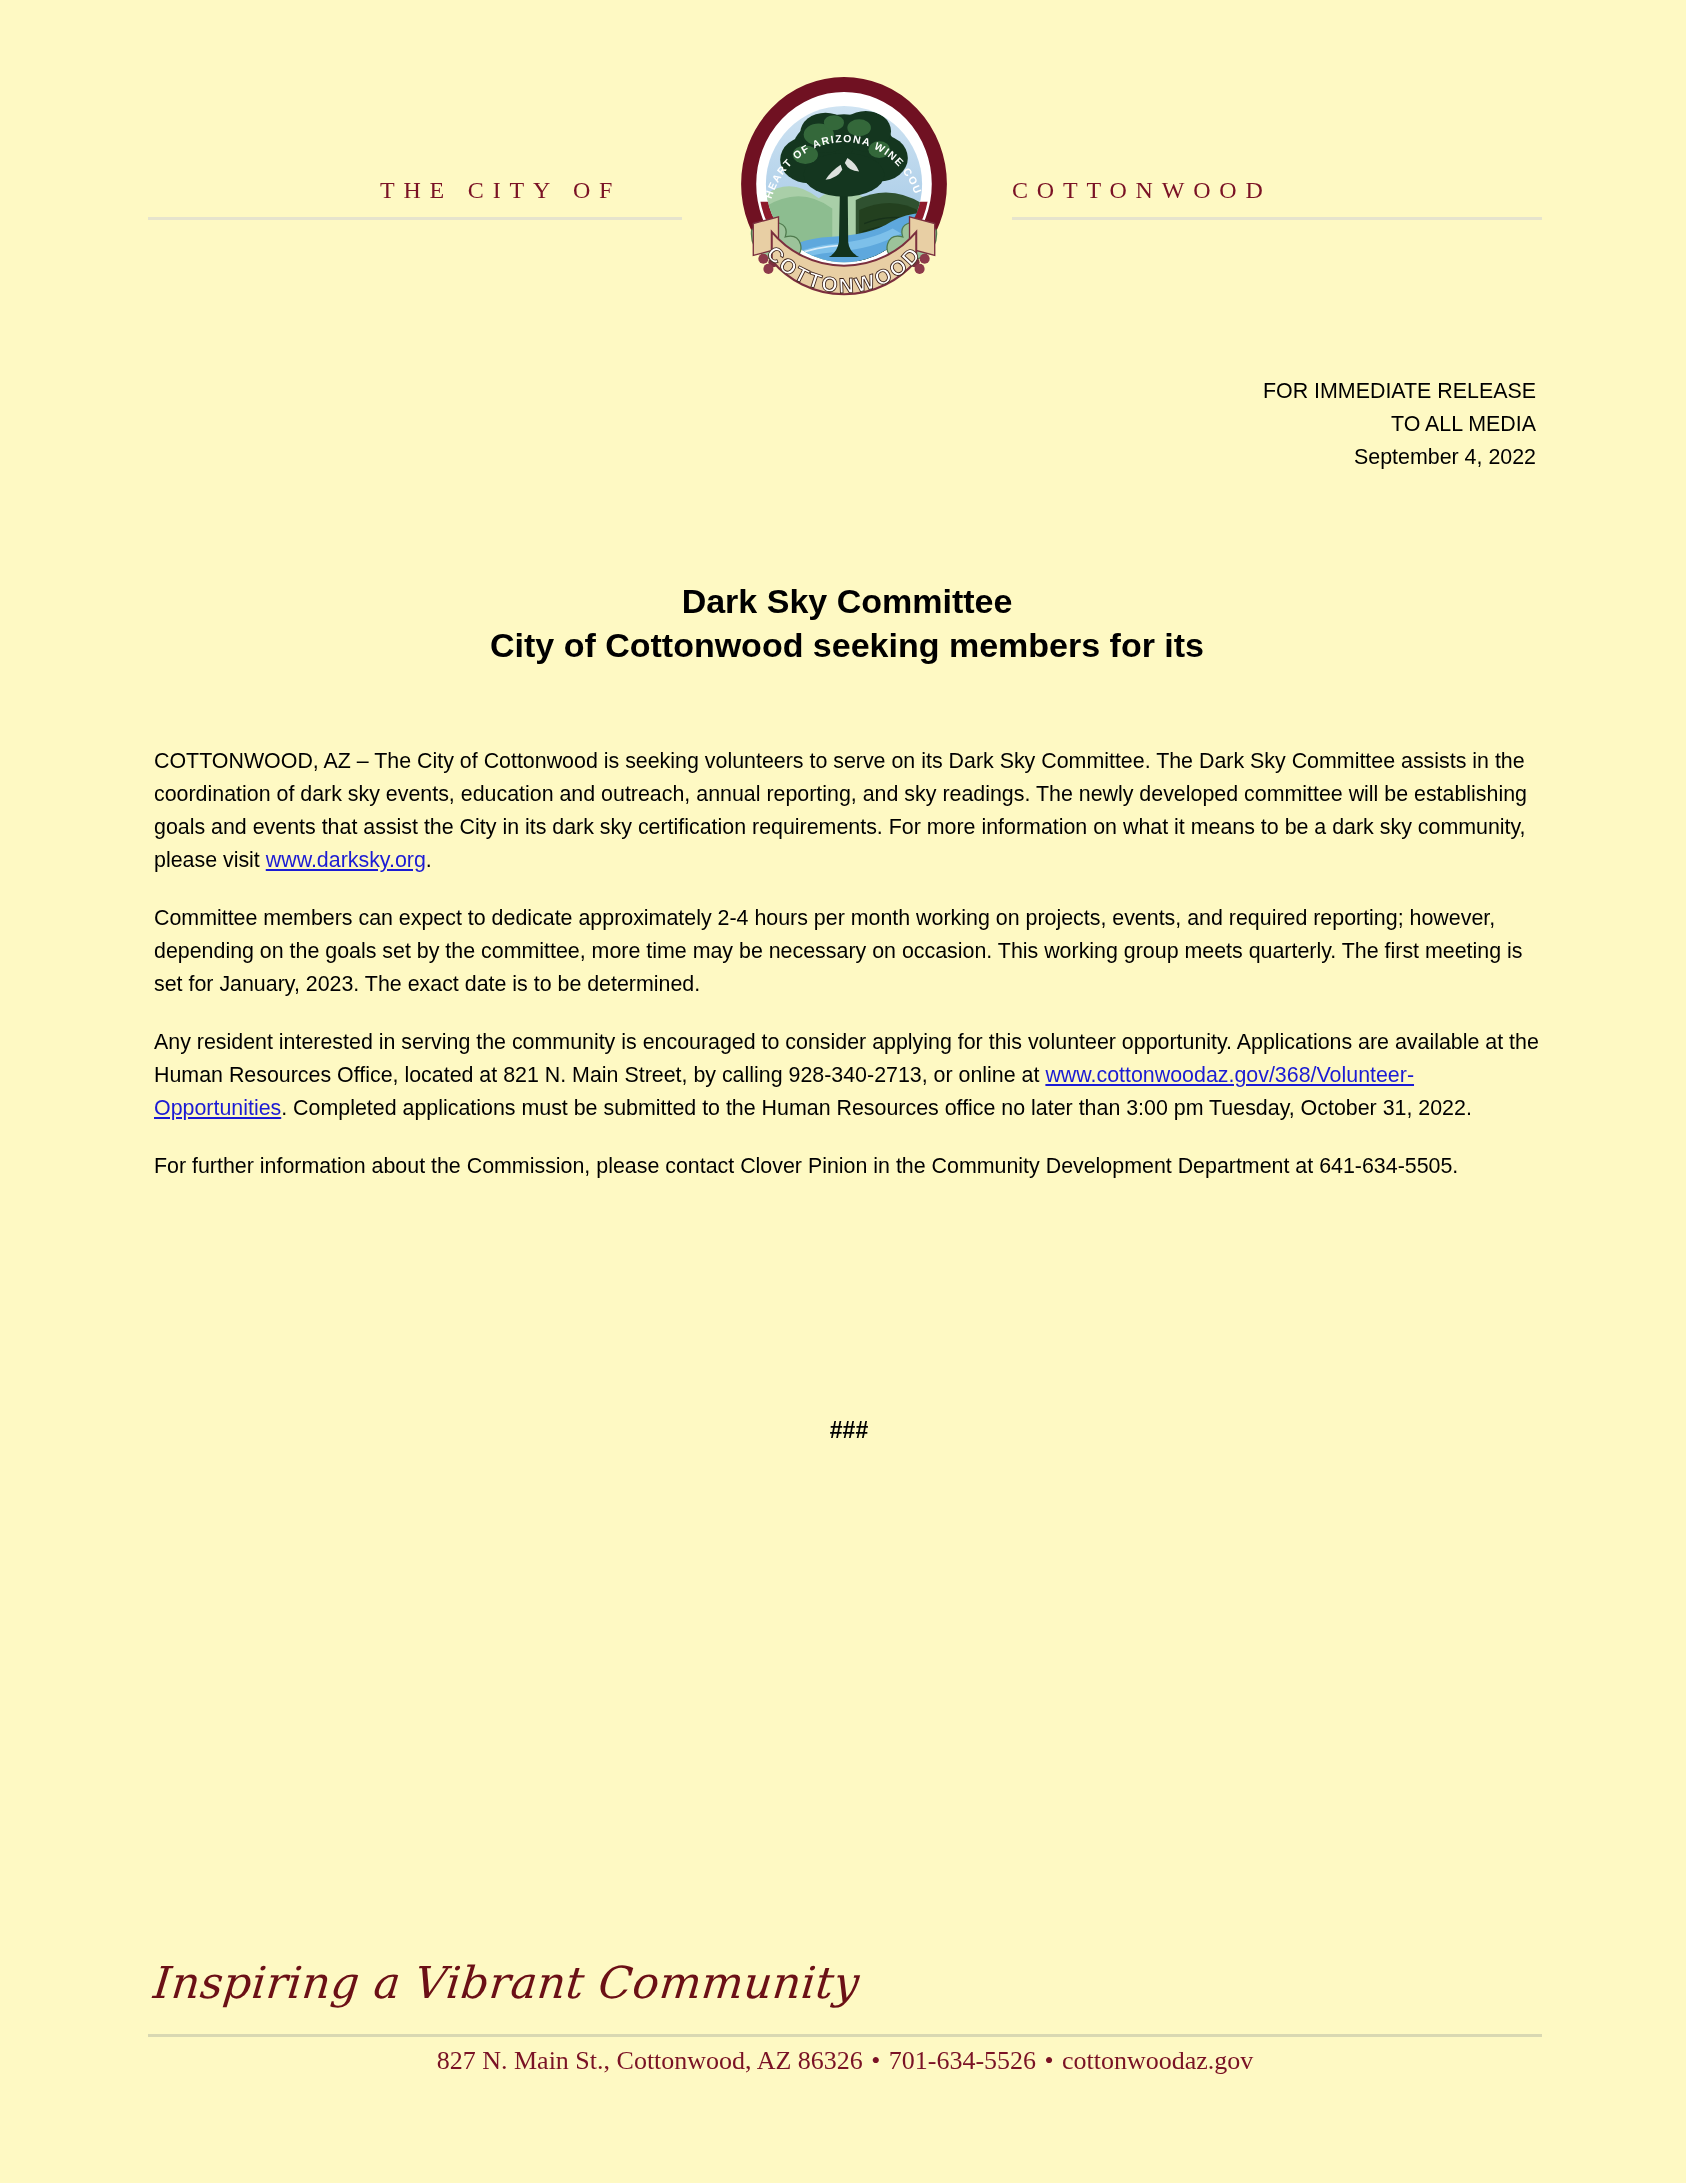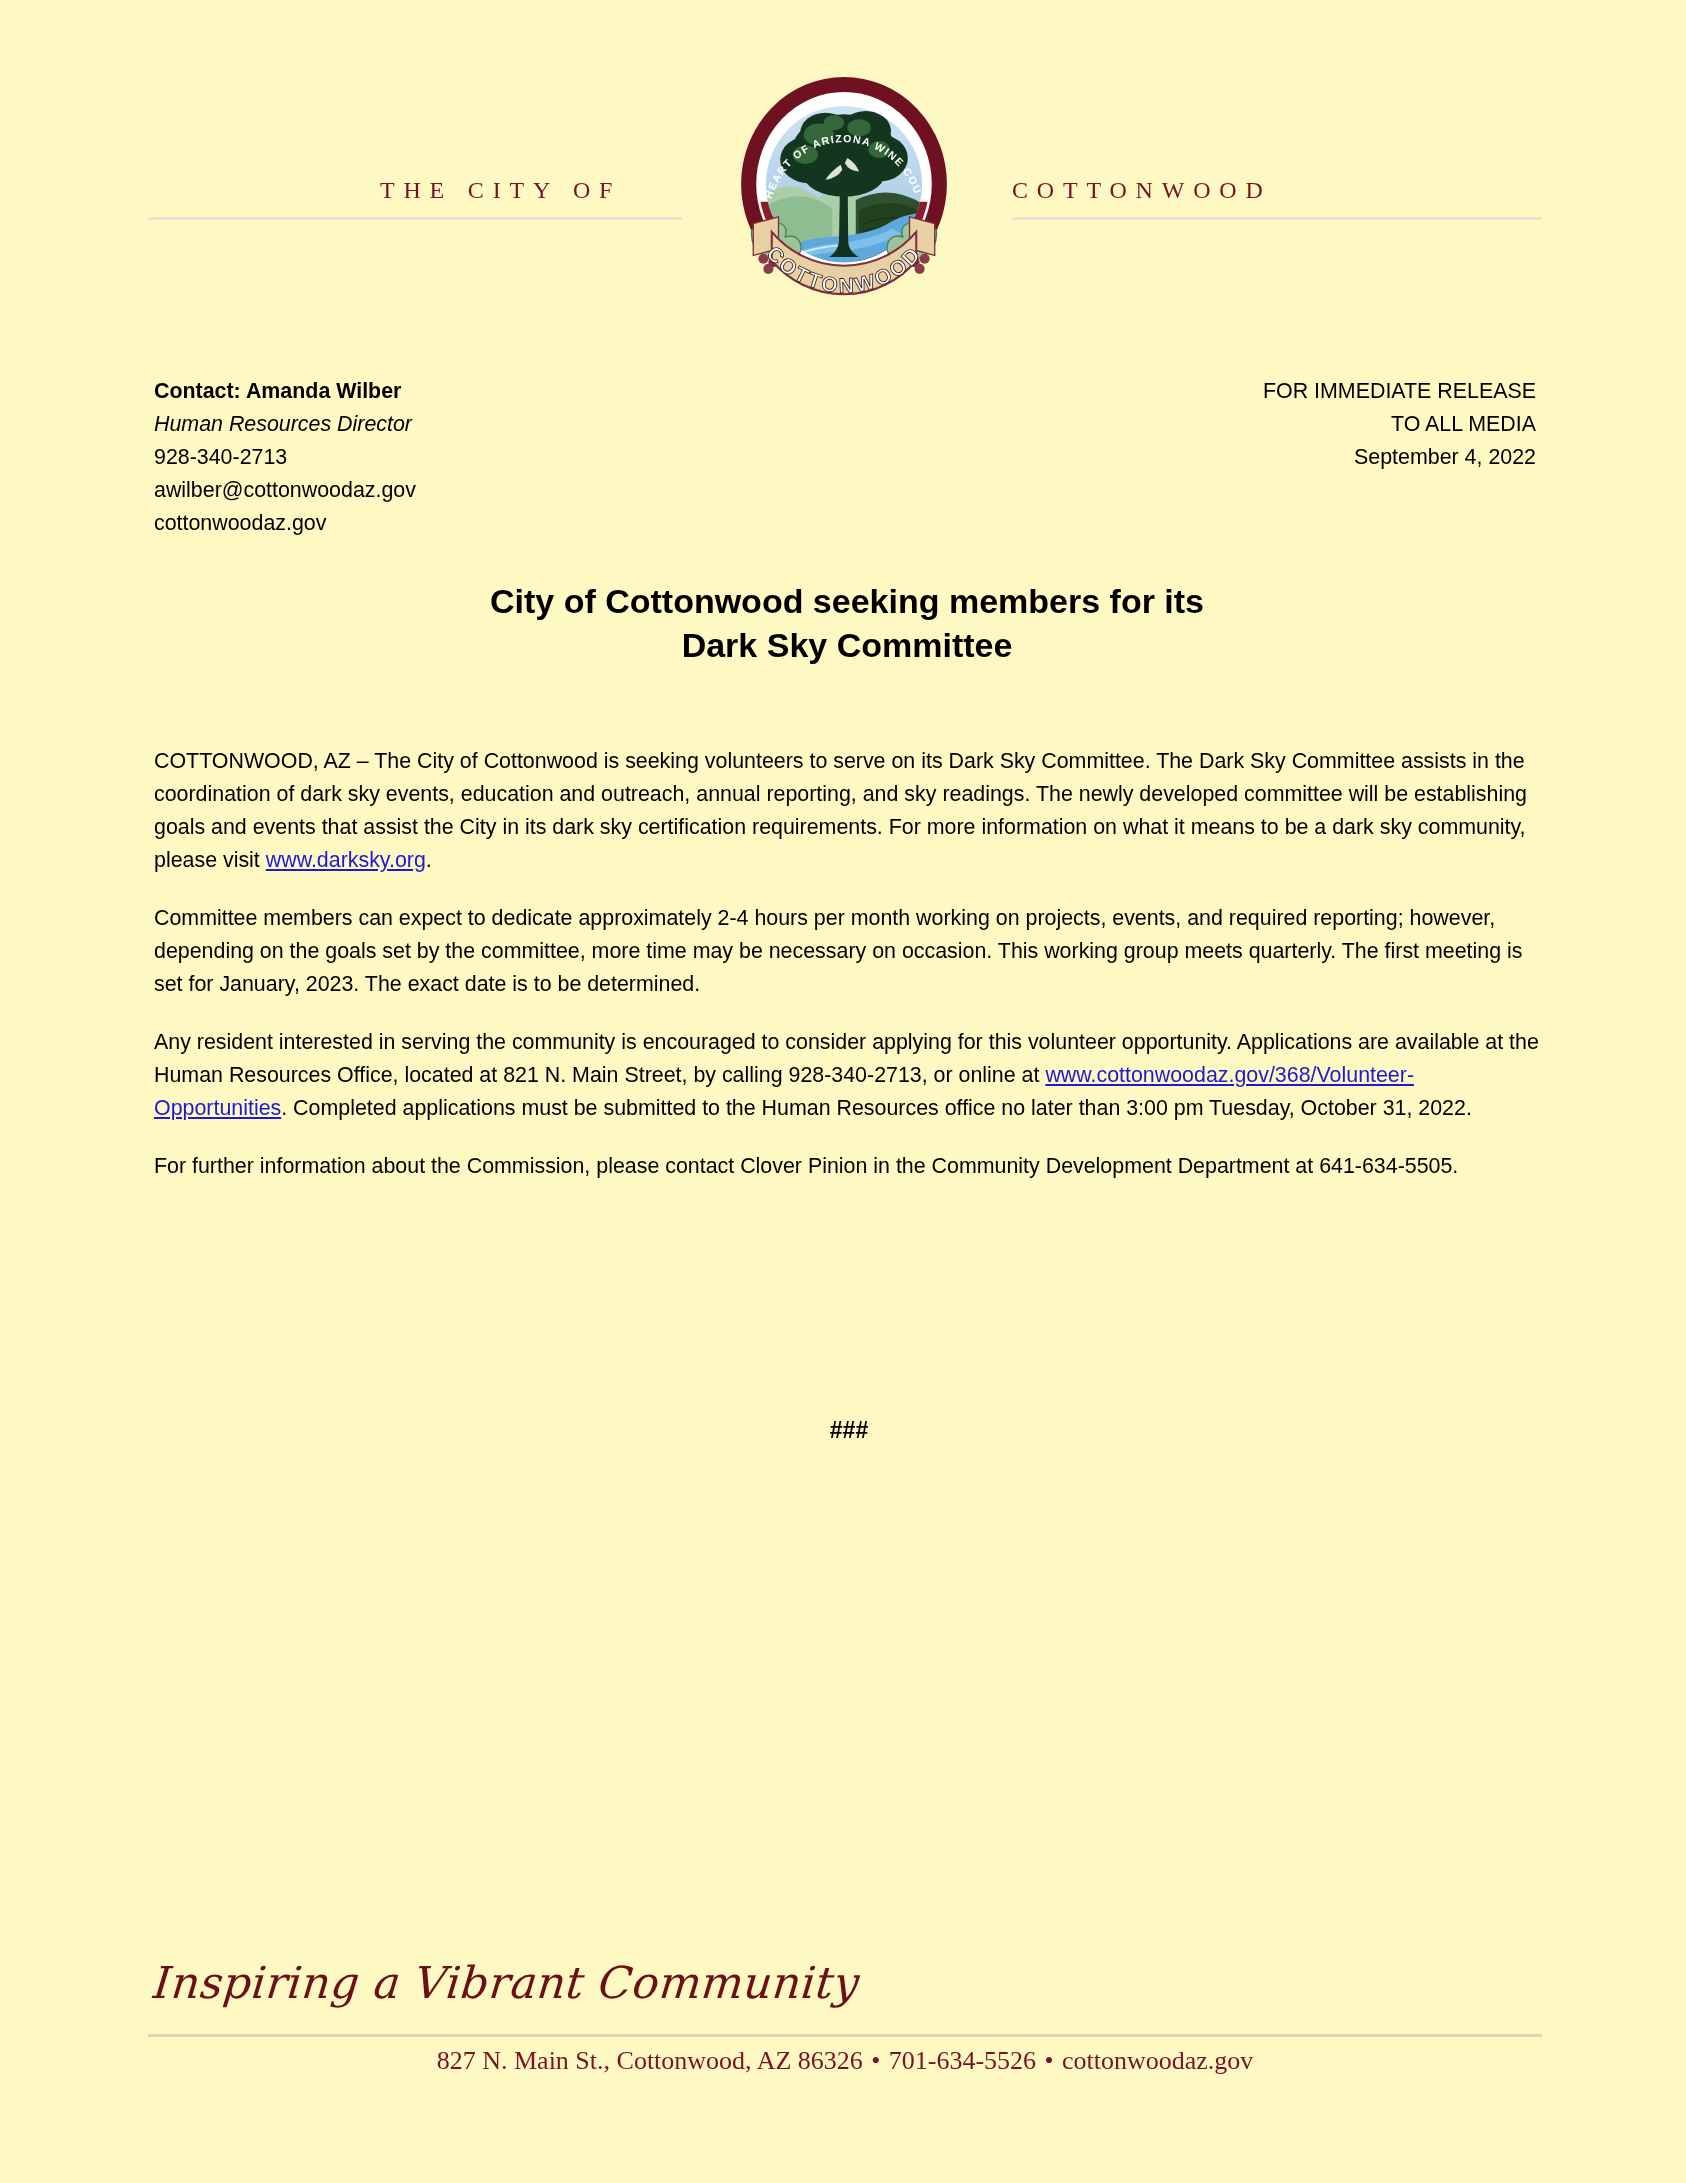--- a/index.html
+++ b/index.html
@@ -262,37 +262,30 @@
         <path d="M 74 178 L 104 170 L 104 208 L 74 216 Z" fill="#e8cfa4" stroke="#7b2f3e" stroke-width="1.6"></path>
         <path d="M 290 178 L 260 170 L 260 208 L 290 216 Z" fill="#e8cfa4" stroke="#7b2f3e" stroke-width="1.6"></path>
         <path d="M 96 188 A 112 112 0 0 0 268 188 L 268 222 A 112 112 0 0 1 96 222 Z" fill="#e8cfa4" stroke="#7b2f3e" stroke-width="2.4"></path>
         <text font-family="Liberation Sans, sans-serif" font-size="25" font-weight="bold" fill="#ffffff" stroke="#3a2016" stroke-width="1" letter-spacing="3">
           <textPath href="#bannerArc" startOffset="50%" text-anchor="middle">COTTONWOOD</textPath>
         </text>
       </svg>
     </div>
   </div>
 
-  <div class="contact-block">
-    <div class="c-name">Contact: Amanda Wilber</div>
-    <div class="c-title">Human Resources Director</div>
-    <div>928-340-2713</div>
-    <div>awilber@cottonwoodaz.gov</div>
-    <div>cottonwoodaz.gov</div>
-  </div>
 
   <div class="release-block">
     <div class="r-bold">FOR IMMEDIATE RELEASE</div>
     <div class="r-bold">TO ALL MEDIA</div>
     <div>September 4, 2022</div>
   </div>
 
   <div class="headline">
+    <div>Dark Sky Committee</div>
     <div>City of Cottonwood seeking members for its</div>
-    <div>Dark Sky Committee</div>
   </div>
 
   <div class="body-copy">
     <p><span>COTTONWOOD, AZ – The City of Cottonwood is seeking volunteers to serve on its Dark Sky Committee. The Dark Sky Committee assists in the coordination of dark sky events, education and outreach, annual reporting, and sky readings. The newly developed committee will be establishing goals and events that assist the City in its dark sky certification requirements. For more information on what it means to be a dark sky community, please visit </span><a class="link" href="#">www.darksky.org</a><span>.</span></p>
 
     <p>Committee members can expect to dedicate approximately 2-4 hours per month working on projects, events, and required reporting; however, depending on the goals set by the committee, more time may be necessary on occasion. This working group meets quarterly. The first meeting is set for January, 2023. The exact date is to be determined.</p>
 
     <p><span>Any resident interested in serving the community is encouraged to consider applying for this volunteer opportunity. Applications are available at the Human Resources Office, located at 821 N. Main Street, by calling 928-340-2713, or online at </span><a class="link" href="#">www.cottonwoodaz.gov/368/Volunteer-Opportunities</a><span>. Completed applications must be submitted to the Human Resources office no later than 3:00 pm Tuesday, October 31, 2022.</span></p>
 
     <p>For further information about the Commission, please contact Clover Pinion in the Community Development Department at 641-634-5505.</p>

